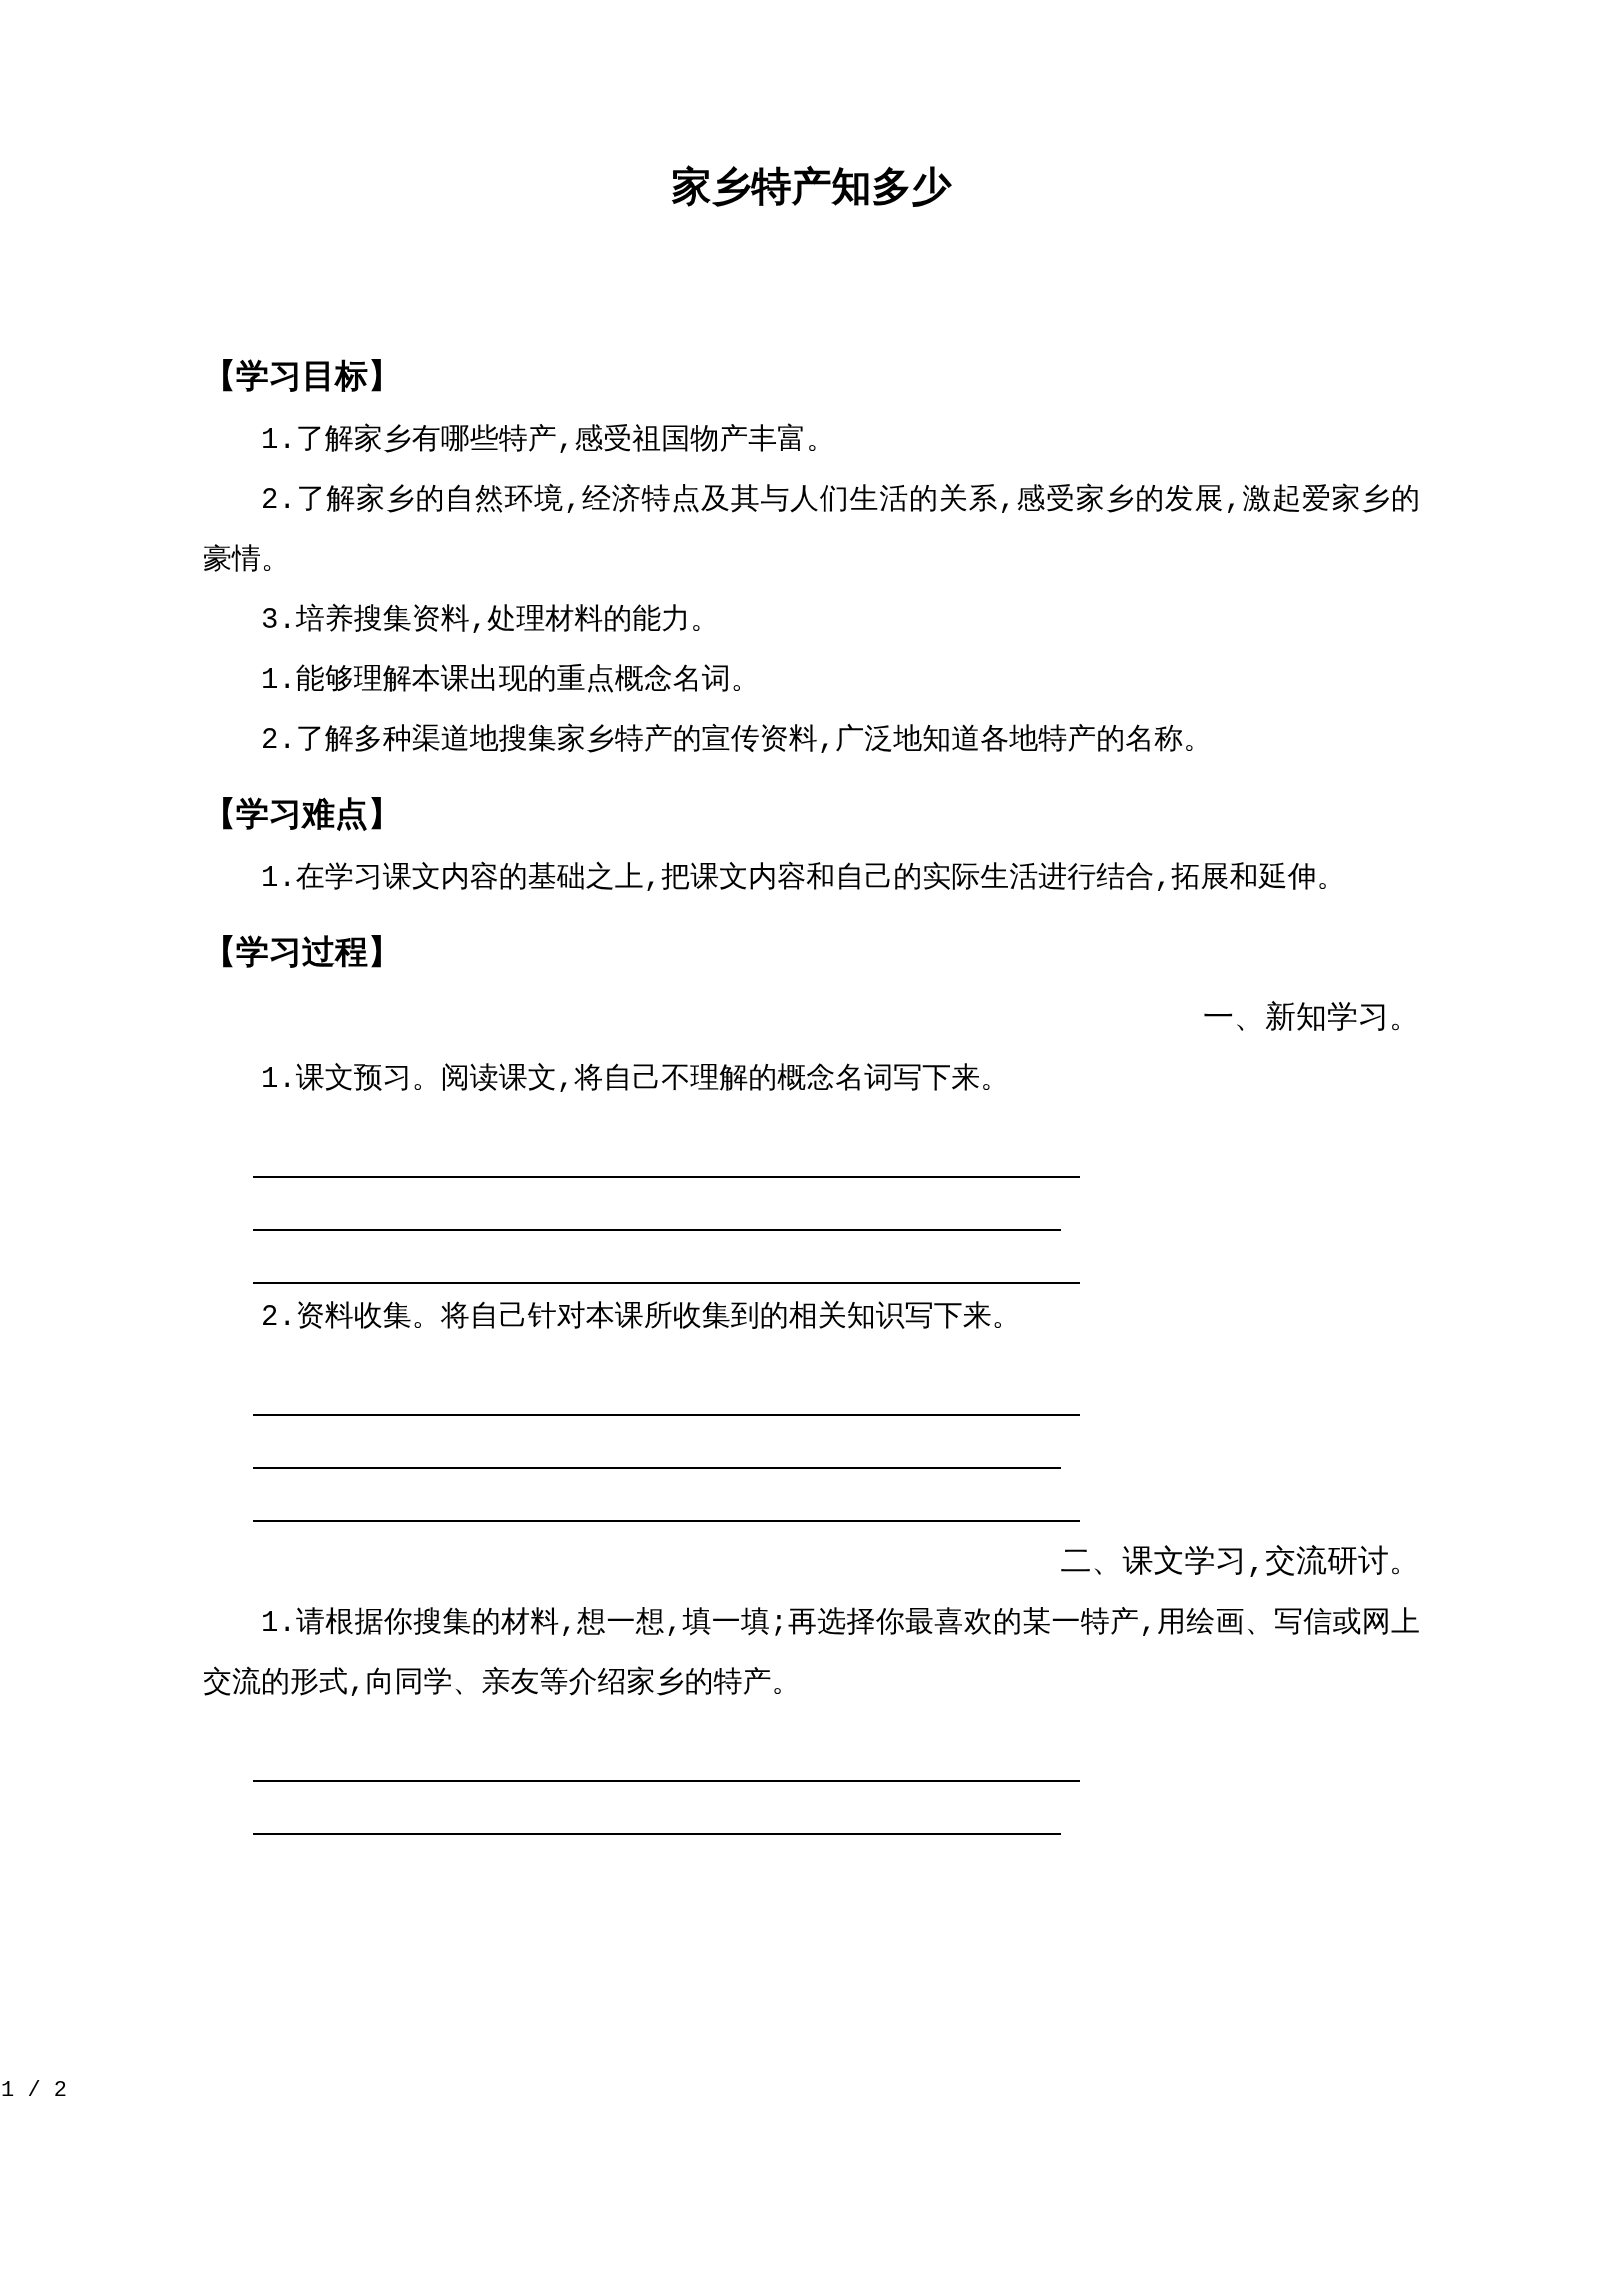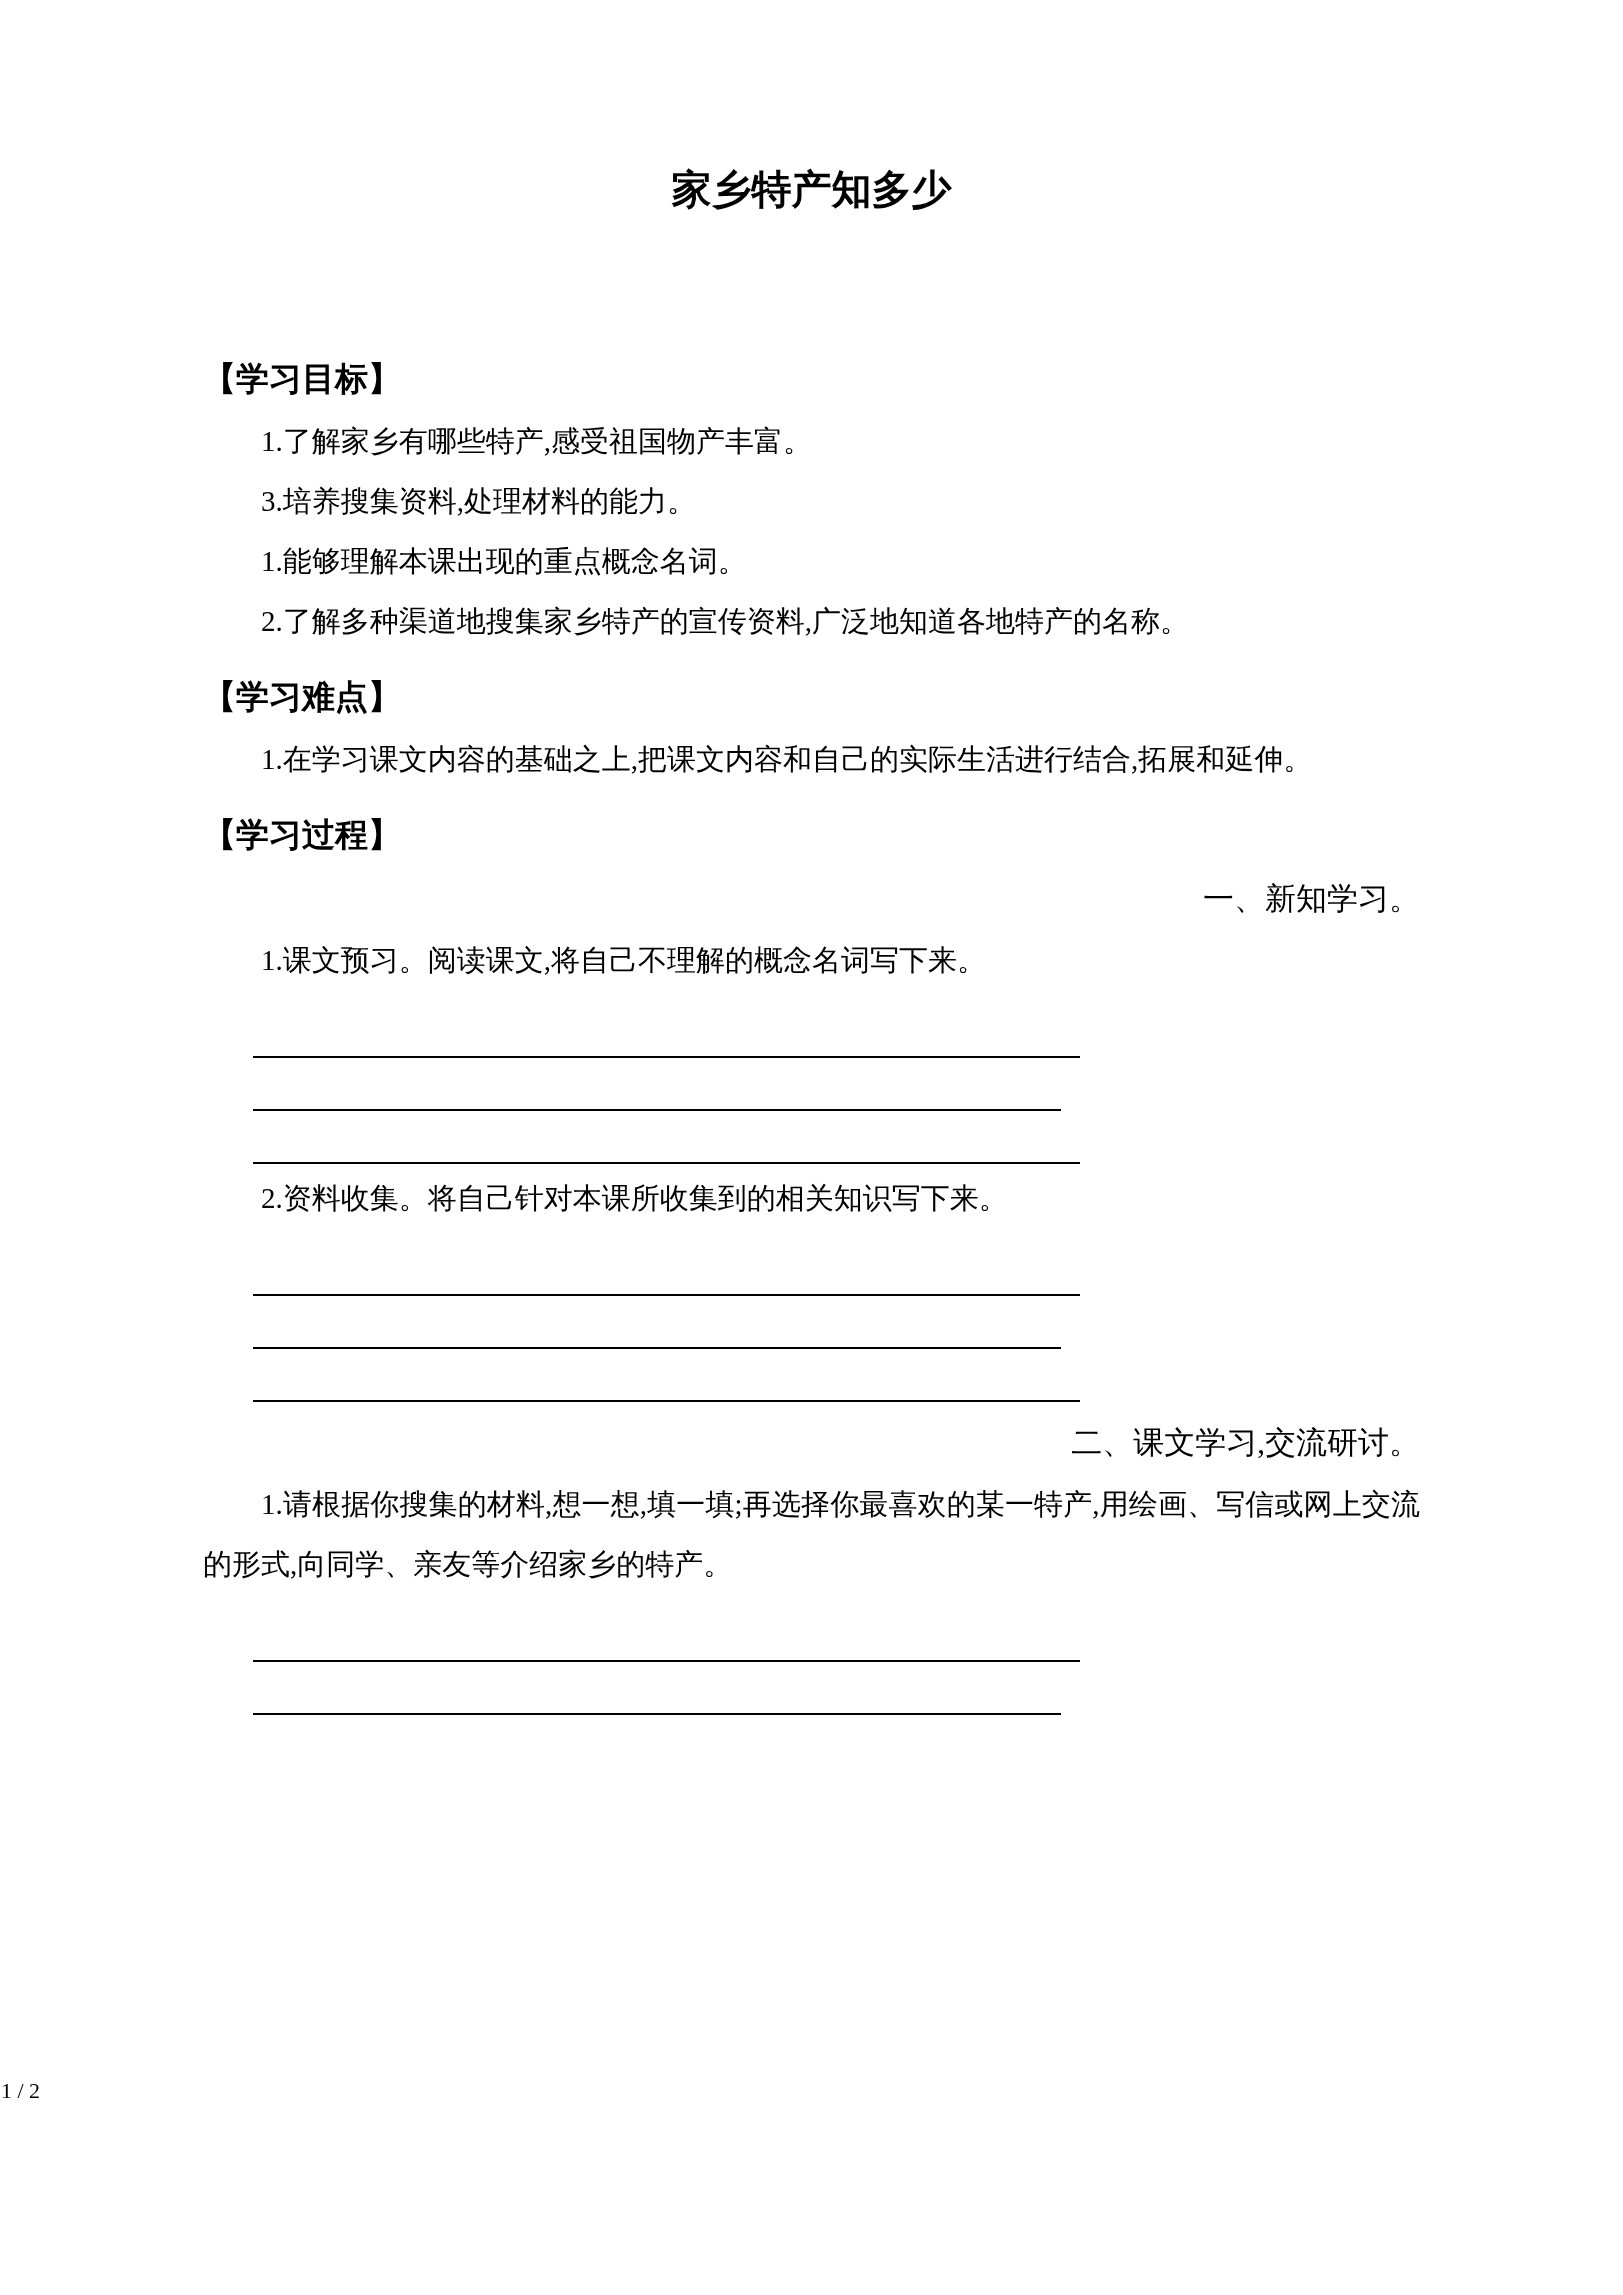--- a/index.html
+++ b/index.html
@@ -8,21 +8,21 @@
     padding: 0;
     background: #ffffff;
   }
   .page {
     position: relative;
     width: 1623px;
     height: 2295px;
     margin: 0 auto;
     background: #ffffff;
     padding: 162px 203px 0 203px;
-    font-family: Liberation Serif, serif;
+    font-family: Liberation Mono, monospace;
     color: #000000;
     overflow: hidden;
   }
   .doc-title {
     margin: 0 0 140px 0;
     font-size: 40px;
     line-height: 55px;
     font-weight: bold;
     text-align: center;
   }
@@ -71,20 +71,21 @@
 </head>
 <body>
 
 <div class="page">
 
   <h1 class="doc-title">家乡特产知多少</h1>
 
   <section>
     <h2 class="section-heading">【学习目标】</h2>
     <p class="body-text">1.了解家乡有哪些特产,感受祖国物产丰富。</p>
+    <p class="body-text">2.了解家乡的自然环境,经济特点及其与人们生活的关系,感受家乡的发展,激起爱家乡的豪情。</p>
     <p class="body-text">3.培养搜集资料,处理材料的能力。</p>
   </section>
 
   <section>
     <p class="body-text">1.能够理解本课出现的重点概念名词。</p>
     <p class="body-text">2.了解多种渠道地搜集家乡特产的宣传资料,广泛地知道各地特产的名称。</p>
   </section>
 
   <section>
     <h2 class="section-heading">【学习难点】</h2>

